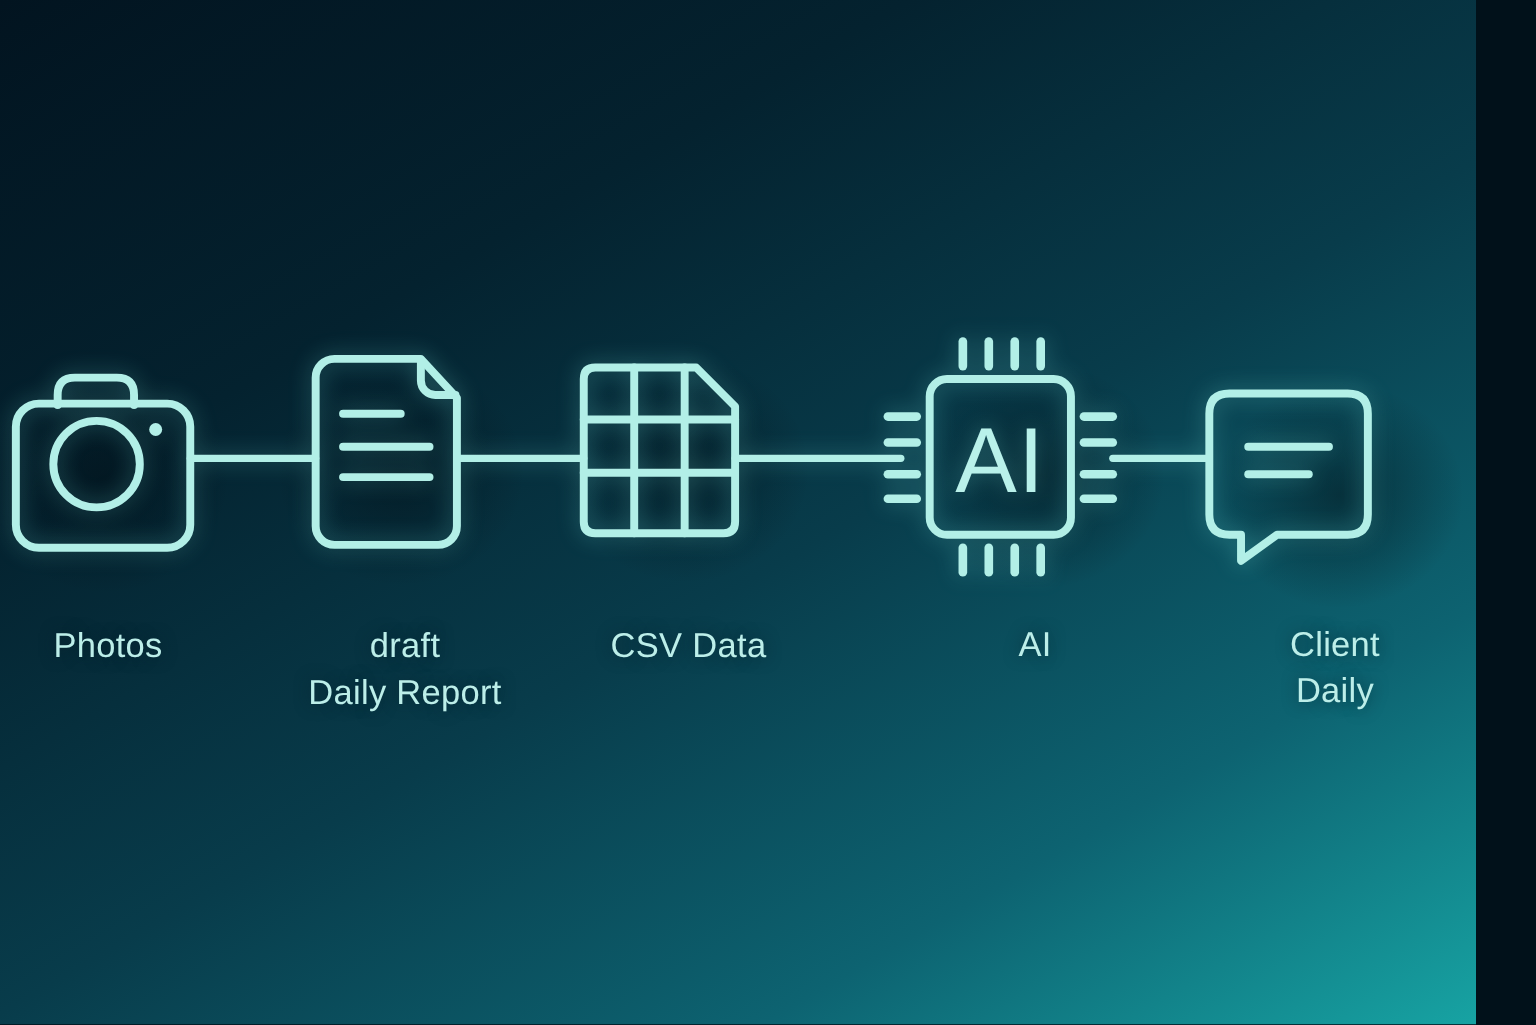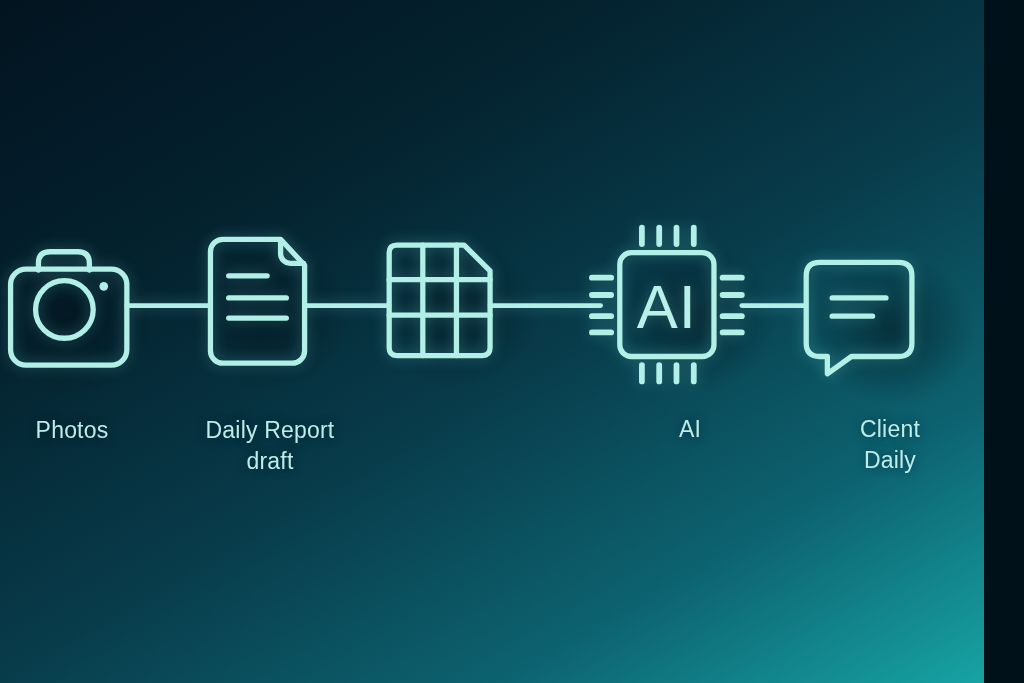--- a/index.html
+++ b/index.html
@@ -135,22 +135,26 @@
       <path class="stroke" d="M866 310 h56"></path>
       <path class="stroke" d="M866 329 h42"></path>
     </g>
   </svg>
 
   <div class="node-label" style="left:72px;  top:415px;">
     <div>Photos</div>
     <div></div>
   </div>
   <div class="node-label" style="left:270px; top:415px;">
+    <div>draft</div>
     <div>Daily Report</div>
-    <div>draft</div>
+  </div>
+  <div class="node-label" style="left:459px; top:415px;">
+    <div>CSV Data</div>
+    <div></div>
   </div>
   <div class="node-label" style="left:690px; top:414px;">
     <div>AI</div>
   </div>
   <div class="node-label" style="left:890px; top:414px;">
     <div>Client</div>
     <div>Daily</div>
   </div>
 
 </div>

